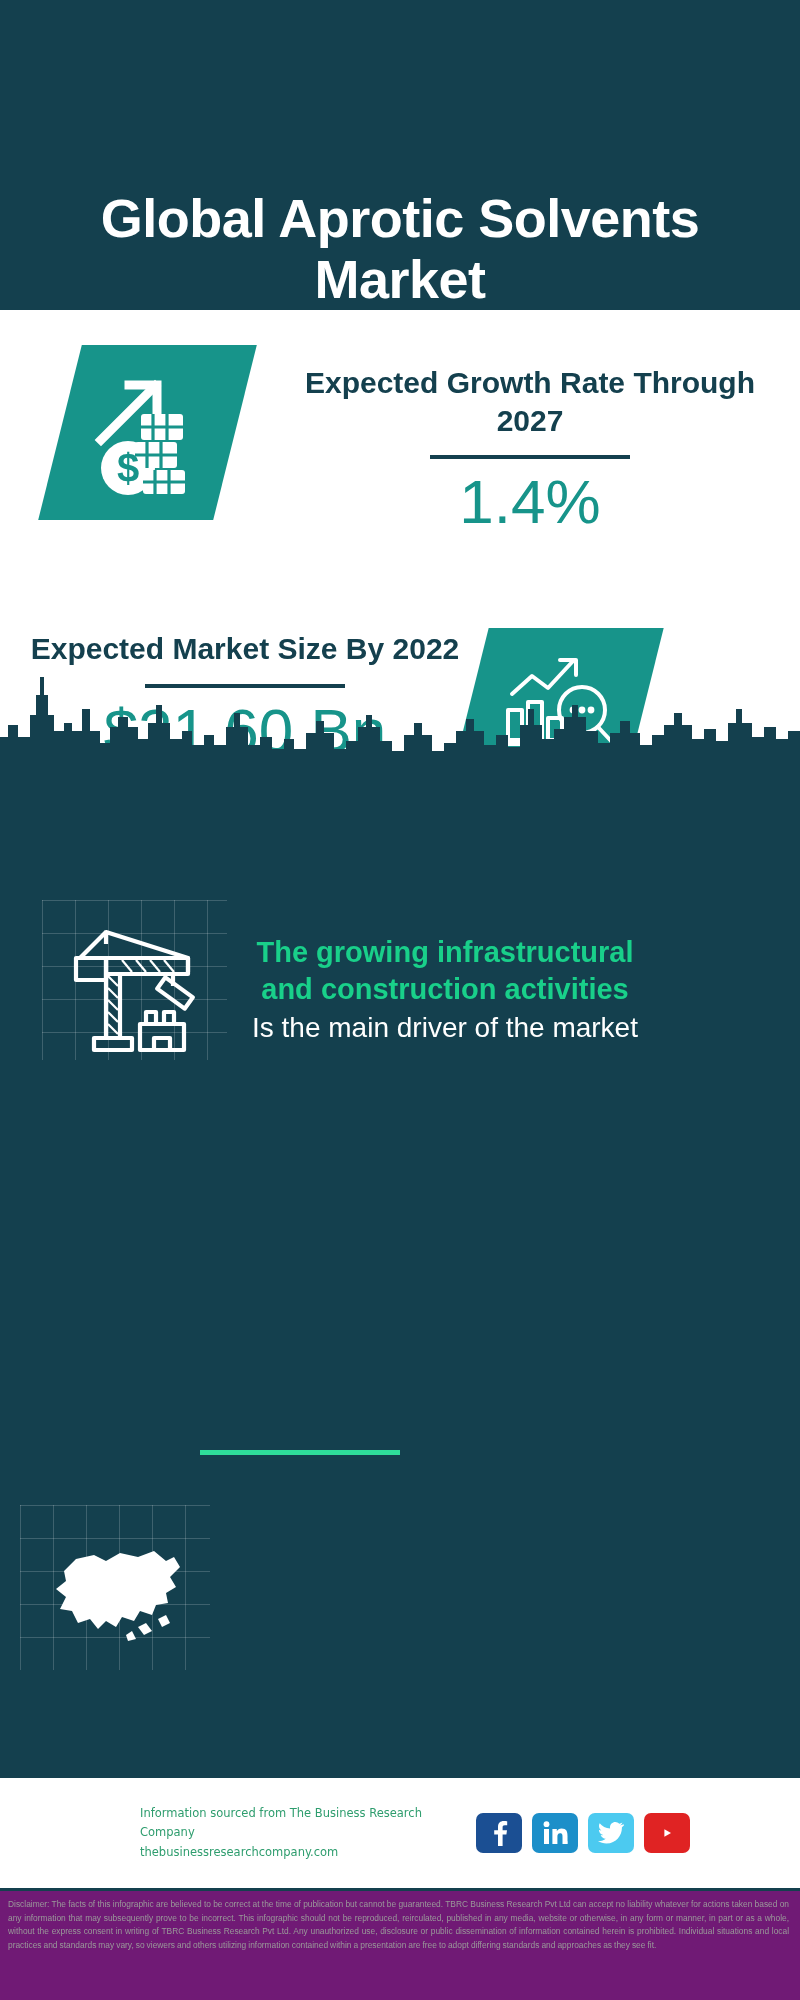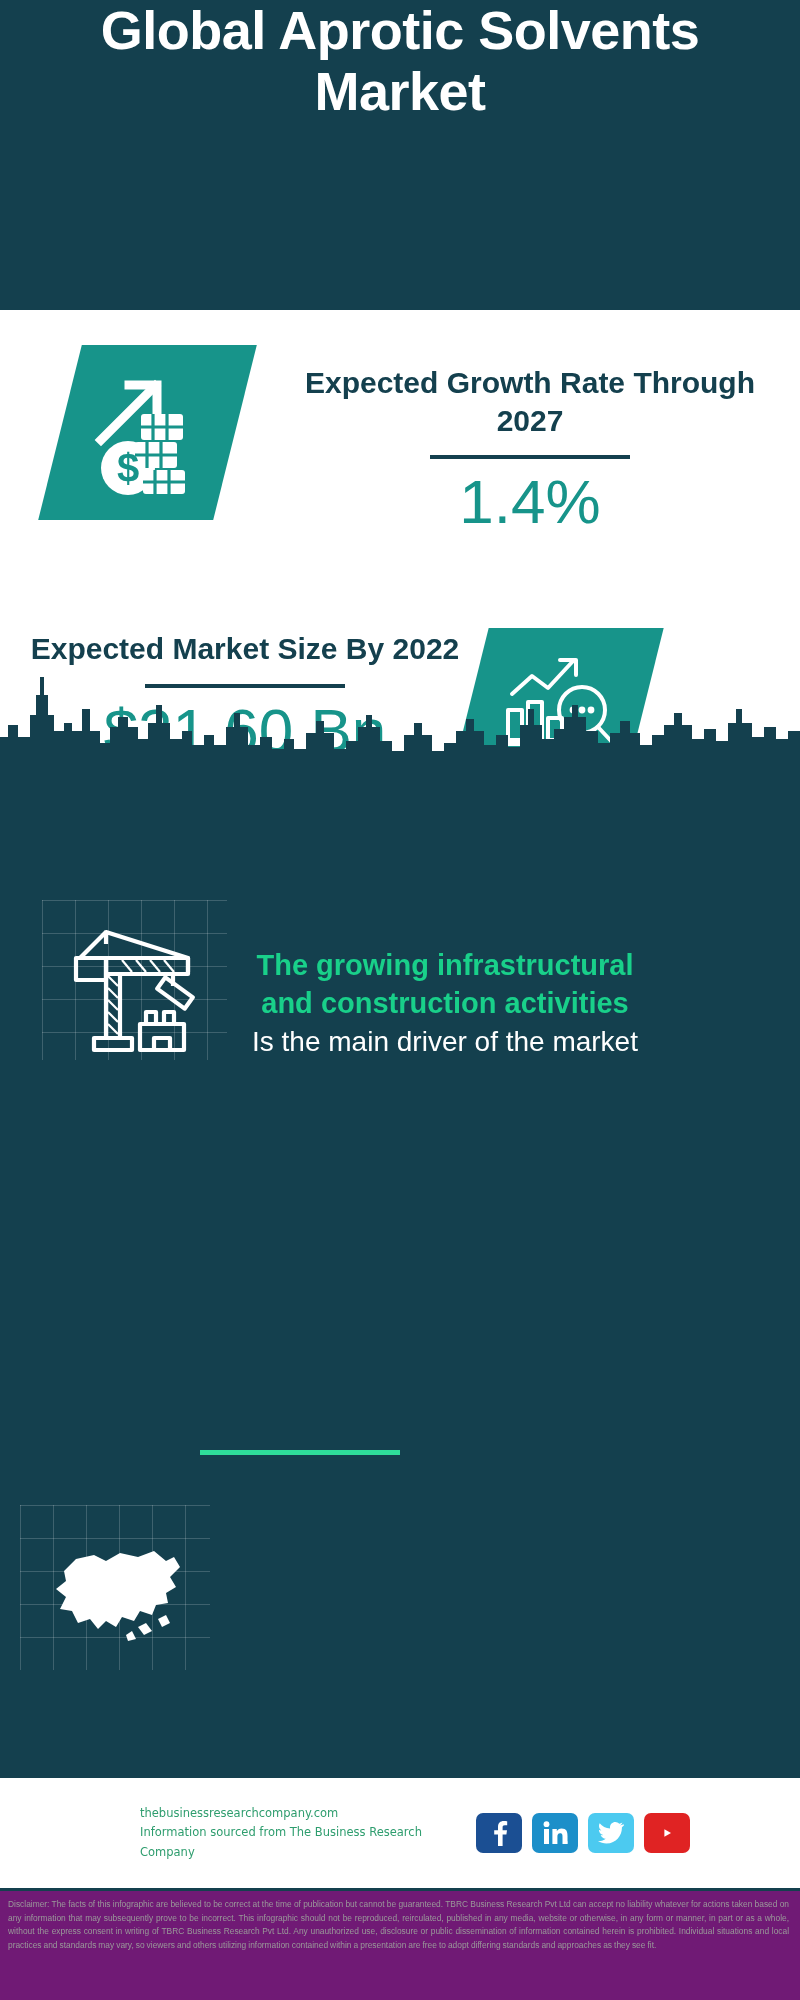--- a/index.html
+++ b/index.html
@@ -8,21 +8,21 @@
     font-family:"Liberation Sans", sans-serif;
     background:#ffffff;
     overflow:hidden;
     position:relative;
   }
   .page { width:800px; height:2000px; position:relative; }
 
   
   .header {
     height:310px; background:#14404e;
-    display:flex; align-items:flex-start; justify-content:center;
+    display:flex; align-items:flex-end; justify-content:center;
     padding:0 60px;
   }
   .header-title {
     color:#ffffff; font-size:54px; font-weight:bold;
     line-height:1.13; text-align:center; letter-spacing:-0.5px;
   }
 
   
   .stats { height:465px; background:#ffffff; position:relative; }
 
@@ -74,21 +74,21 @@
     position:absolute;
     background-image:
       linear-gradient(to right, rgba(255,255,255,0.18) 1px, transparent 1px),
       linear-gradient(to bottom, rgba(255,255,255,0.18) 1px, transparent 1px);
     background-size:33px 33px;
   }
 
   
   .driver-row {
     position:absolute; left:0; top:125px; width:708px;
-    display:flex; align-items:flex-end;
+    display:flex; align-items:center;
   }
   .driver-icon-wrap {
     position:relative; width:185px; height:160px; margin-left:42px; flex:none;
   }
   .driver-text {
     width:420px; margin-left:8px; text-align:center; padding-top:20px;
   }
   .hl-green {
     color:#19d08a; font-size:29px; font-weight:bold; line-height:1.3;
     display:block;
@@ -274,22 +274,22 @@
         <svg width="150" height="120" viewBox="0 0 150 120" style="position:absolute;left:22px;top:26px;">
           <path fill="#ffffff" d="M22,40 L34,28 L52,24 L64,30 L78,22 L96,26 L112,20 L124,30 L132,26 L138,36 L128,46 L134,56 L124,62 L126,72 L114,74 L110,84 L98,80 L92,90 L80,86 L74,96 L64,90 L56,98 L48,88 L36,92 L30,80 L18,78 L24,66 L14,58 L24,50 Z"></path>
           <path fill="#ffffff" d="M96,96 L104,92 L110,100 L102,104 Z M116,88 L124,84 L128,92 L120,96 Z M84,104 L90,100 L94,108 L86,110 Z"></path>
         </svg>
       </div>
     </div>
   </div>
 
   <div class="source-bar">
     <div class="source-text">
+      <div class="source-line">Information sourced from The Business Research Company</div>
       <div class="source-line">thebusinessresearchcompany.com</div>
-      <div class="source-line">Information sourced from The Business Research Company</div>
     </div>
     <div class="socials">
       <div class="social s-fb">
         <svg width="22" height="28" viewBox="0 0 22 28">
             <path fill="#ffffff" d="M14.6 27V15.6h3.8l.6-4.4h-4.4V8.4c0-1.3.4-2.2 2.2-2.2h2.4V2.2C18.7 2.1 17.3 2 15.7 2c-3.4 0-5.7 2.1-5.7 5.9v3.3H6.2v4.4H10V27h4.6z"></path>
           </svg>
       </div>
       <div class="social s-li">
         <svg width="26" height="26" viewBox="0 0 26 26">
             <g fill="#ffffff">

